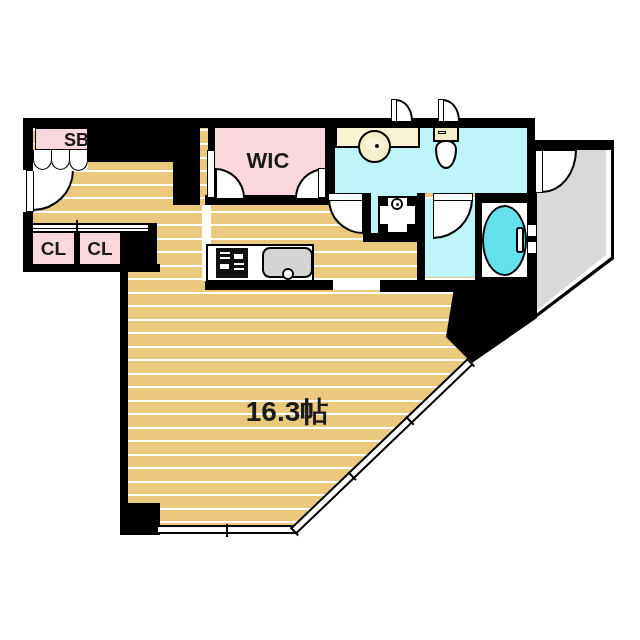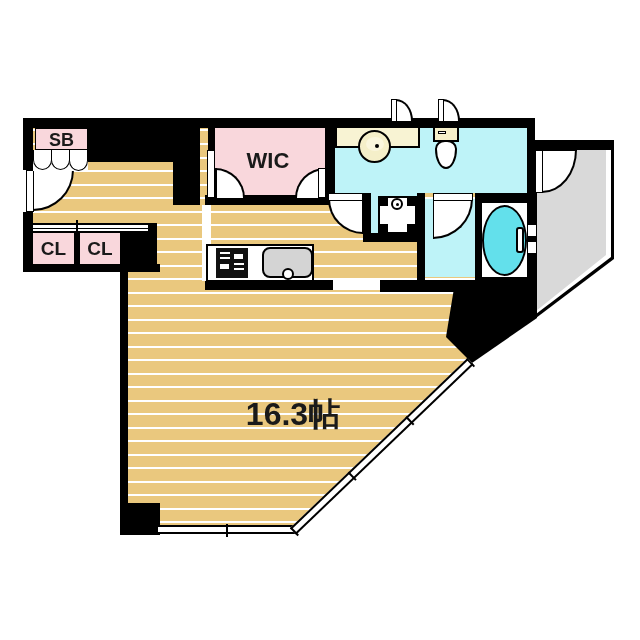--- a/index.html
+++ b/index.html
@@ -134,21 +134,21 @@
 
   <div class="qd br" style="left:542px;top:150px;width:35px;height:43px;border-top:1.5px solid #000;border-left:none;"></div>
   <div class="leaf" style="left:535px;top:150px;width:8px;height:43px;"></div>
 
   <div class="qd tr" style="left:396px;top:99px;width:17px;height:22px;border-bottom:none;border-left:none;"></div>
   <div class="leaf" style="left:391px;top:99px;width:6px;height:23px;"></div>
   <div class="qd tr" style="left:443px;top:99px;width:17px;height:22px;border-bottom:none;border-left:none;"></div>
   <div class="leaf" style="left:438px;top:99px;width:6px;height:23px;"></div>
 
   <div class="room pink" style="left:35px;top:128px;width:53px;height:22px;border:1px solid #000;"></div>
-  <div class="lbl" style="left:35px;top:130px;width:53px;font-size:18px;">SB</div>
+  <div class="lbl" style="left:50px;top:130px;width:53px;font-size:18px;">SB</div>
 
   <div class="abs" style="left:33px;top:223px;width:115px;height:10px;background:#fff;border-top:2px solid #000;border-bottom:2px solid #000;">
     <div class="tick" style="left:0;top:3px;width:115px;height:1px;"></div>
     <div class="tick" style="left:43px;top:-5px;width:2px;height:16px;"></div>
   </div>
   <div class="room pink" style="left:33px;top:233px;width:41px;height:31px;"></div>
   <div class="wall" style="left:74px;top:233px;width:6px;height:31px;"></div>
   <div class="room pink" style="left:80px;top:233px;width:40px;height:31px;"></div>
   <div class="lbl" style="left:33px;top:238px;width:41px;font-size:19px;">CL</div>
   <div class="lbl" style="left:80px;top:238px;width:40px;font-size:19px;">CL</div>
@@ -161,15 +161,15 @@
     <div class="abs" style="left:18px;top:6px;width:9px;height:5px;background:#fff;"></div>
     <div class="abs" style="left:4px;top:16px;width:9px;height:5px;background:#fff;"></div>
     <div class="abs" style="left:18px;top:15px;width:10px;height:2px;background:#fff;"></div>
     <div class="abs" style="left:18px;top:20px;width:10px;height:2px;background:#fff;"></div>
   </div>
   <div class="abs" style="left:262px;top:247px;width:51px;height:31px;background:#d4d4d4;border:2px solid #000;border-radius:8px;">
     <div class="abs" style="left:18px;top:19px;width:12px;height:12px;border-radius:50%;background:#fff;border:2px solid #000;"></div>
   </div>
   <div class="abs" style="left:333px;top:280px;width:47px;height:10px;background:#fff;"></div>
 
-  <div class="lbl" style="left:213px;top:393px;width:160px;font-size:32px;">16.3帖</div>
+  <div class="lbl" style="left:207px;top:393px;width:160px;font-size:28px;">16.3帖</div>
 
 </div>
 
 </body></html>

